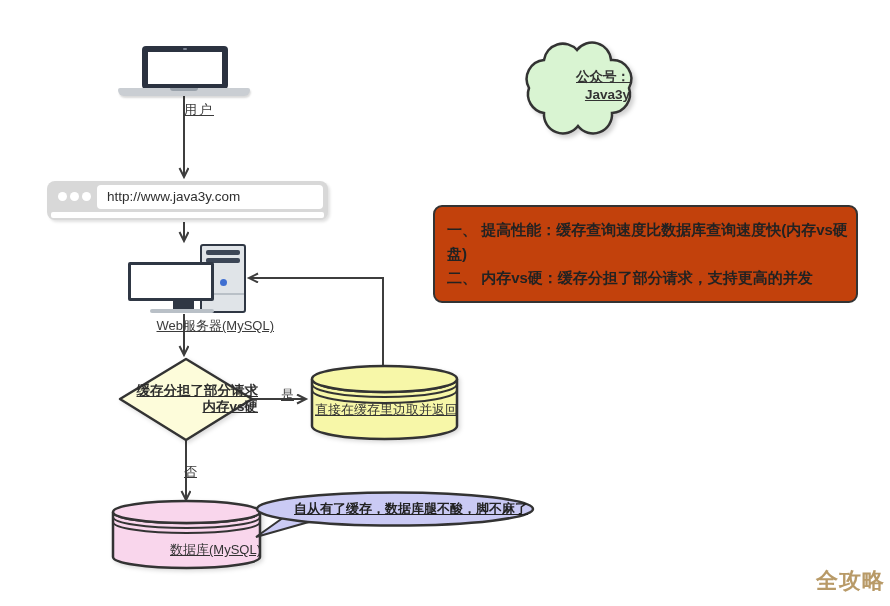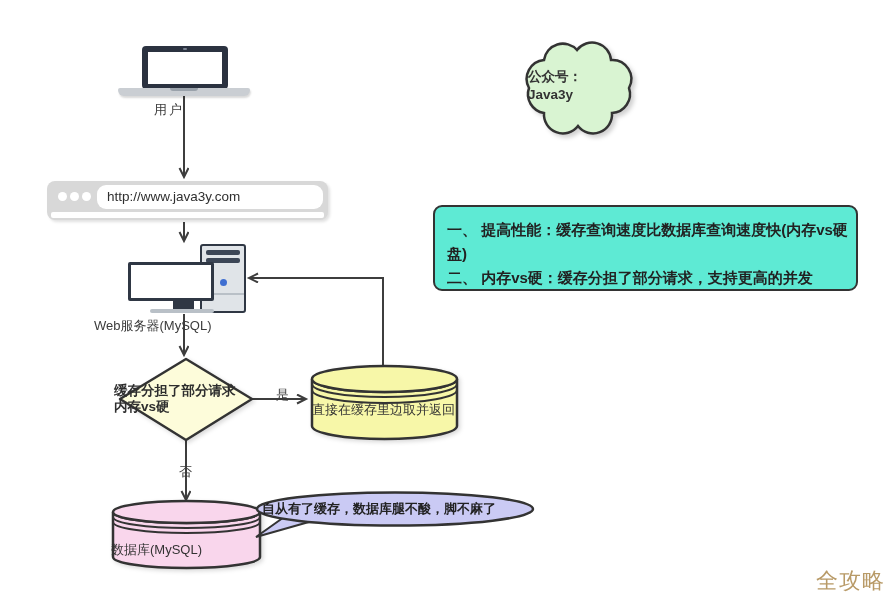--- a/index.html
+++ b/index.html
@@ -1,54 +1,54 @@
 <!DOCTYPE html>
 <html><head>
 <meta charset="utf-8">
 <style>
   html,body{margin:0;padding:0;background:#fff;}
   .stage{position:relative;width:890px;height:606px;background:#ffffff;overflow:hidden;
          font-family:"Liberation Sans","DejaVu Sans",sans-serif;color:#3b3b3b;}
   .layer{position:absolute;left:0;top:0;}
   .abs{position:absolute;}
-  .lbl{position:absolute;font-size:13px;color:#3b3b3b;text-align:left;line-height:16px;z-index:5;}
+  .lbl{position:absolute;font-size:13px;color:#3b3b3b;text-align:right;line-height:16px;z-index:5;text-decoration:underline;}
   
   .laptop-screen{left:142px;top:46px;width:86px;height:43px;background:#2b3240;border-radius:4px;z-index:3;}
   .laptop-screen-inner{position:absolute;left:6px;top:6px;right:6px;bottom:5px;background:#ffffff;}
   .laptop-cam{position:absolute;left:41px;top:2px;width:4px;height:2px;background:#7a8290;border-radius:1px;}
   .laptop-base{left:118px;top:88px;width:132px;height:8px;background:#caced3;border-radius:3px 3px 9px 9px;z-index:3;box-shadow:1px 2px 2px rgba(0,0,0,.15);}
   .laptop-notch{left:170px;top:88px;width:28px;height:3px;background:#9aa2ab;border-radius:0 0 3px 3px;z-index:4;}
   
   .browser{left:47px;top:181px;width:281px;height:39px;background:#d8d8d8;border-radius:8px;z-index:3;box-shadow:2px 2px 3px rgba(0,0,0,.12);}
   .browser-dot{position:absolute;top:11px;width:9px;height:9px;border-radius:50%;background:#ffffff;}
-  .browser-address{position:absolute;left:50px;top:4px;width:226px;height:24px;background:#ffffff;border-radius:9px;
+  .browser-address{position:absolute;left:50px;top:4px;width:226px;height:24px;background:#ffffff;border-radius:4px;
                    font-size:13.5px;color:#2f2f2f;line-height:24px;padding-left:10px;box-sizing:border-box;white-space:nowrap;overflow:hidden;}
   .browser-strip{position:absolute;left:4px;top:31px;width:273px;height:6px;background:#ffffff;border-radius:2px;}
   
   .tower{left:200px;top:244px;width:46px;height:69px;background:#e0e4e8;border:2px solid #2f3744;border-radius:3px;box-sizing:border-box;z-index:3;}
   .tower-stripe{position:absolute;left:4px;width:34px;height:5px;background:#3c4656;border-radius:2px;}
   .tower-dot{position:absolute;left:18px;top:33px;width:7px;height:7px;background:#3f6fd1;border-radius:50%;}
   .tower-divider{position:absolute;left:0;top:47px;width:42px;height:2px;background:#b9c0c7;}
   .monitor{left:128px;top:262px;width:86px;height:39px;background:#ffffff;border:3px solid #2f3744;border-radius:2px;box-sizing:border-box;z-index:4;}
   .monitor-stand{left:173px;top:300px;width:21px;height:10px;background:#2f3744;z-index:4;}
   .monitor-base{left:150px;top:309px;width:64px;height:4px;background:#b9c0c7;border-radius:2px;z-index:4;}
   
   .lbl-user{left:154px;top:102px;width:60px;letter-spacing:2px;}
   .lbl-cloud{left:528px;top:68px;width:102px;font-weight:bold;font-size:13.5px;line-height:18px;color:#333;}
   .lbl-server{left:94px;top:318px;width:180px;}
   .lbl-decision{left:114px;top:383px;width:144px;font-weight:bold;font-size:13.5px;color:#2e2e2e;}
   .lbl-yes{left:276px;top:387px;width:18px;}
   .lbl-no{left:179px;top:464px;width:18px;}
   .lbl-cache{left:312px;top:402px;width:146px;color:#333;}
   .lbl-db{left:111px;top:542px;width:150px;color:#333;}
   .lbl-bubble{left:262px;top:501px;width:266px;font-weight:bold;color:#222;}
-  .benefits{left:433px;top:205px;width:425px;height:86px;background:#5eead4;border:2.5px solid #333;border-radius:9px;
+  .benefits{left:433px;top:205px;width:425px;height:98px;background:#c2410c;border:2.5px solid #333;border-radius:9px;
             box-sizing:border-box;padding:11px 12px;z-index:3;}
   .benefits div{font-weight:bold;font-size:15px;line-height:24px;color:#222;white-space:nowrap;}
-  .watermark{left:816px;top:566px;font-size:22px;font-weight:normal;color:#b89a67;letter-spacing:1px;z-index:6;}
+  .watermark{left:816px;top:566px;font-size:22px;font-weight:bold;color:#b89a67;letter-spacing:1px;z-index:6;}
 </style>
 </head>
 <body>
 
 <div class="stage">
 
   <svg class="layer" width="890" height="606" viewBox="0 0 890 606">
     <defs>
       <marker id="ah" markerUnits="userSpaceOnUse" markerWidth="14" markerHeight="14" refX="10" refY="5" orient="auto">
         <path d="M1,0.5 L10,5 L1,9.5" fill="none" stroke="#3d3d3d" stroke-width="2"></path>

